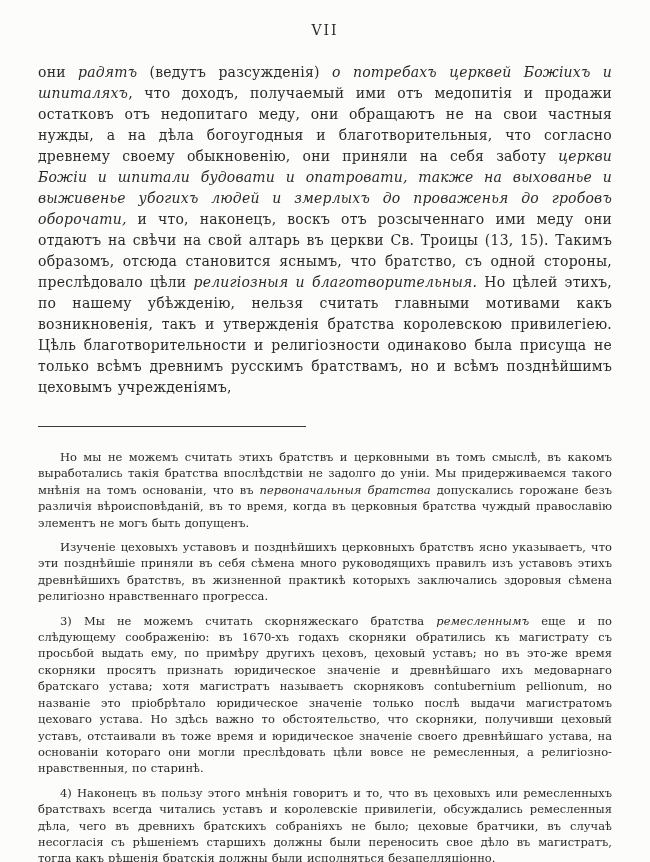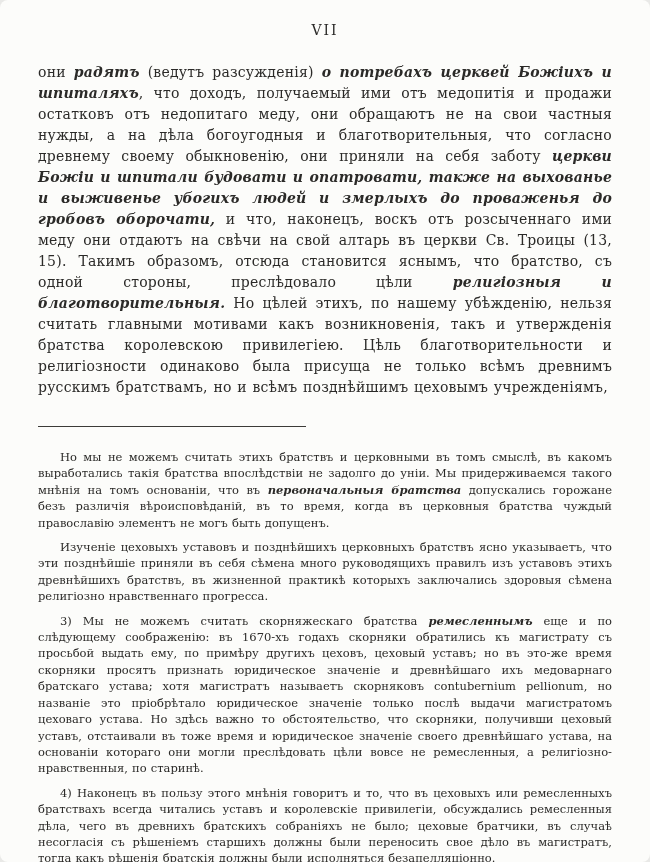--- a/index.html
+++ b/index.html
@@ -10,39 +10,37 @@
   .page {
     position: relative;
     width: 650px;
     height: 862px;
     margin: 0 auto;
     background: #fcfcfa;
     color: #2b2a28;
     font-family: "DejaVu Serif", serif;
     overflow: hidden;
     box-sizing: border-box;
-    border-radius: 8px;
   }
   .page-number {
     padding-top: 22px;
     text-align: center;
     font-size: 14px;
     letter-spacing: 2px;
   }
   .main-text {
     margin: 24px 38px 0 38px;
     font-size: 14px;
     line-height: 21px;
     text-align: justify;
     letter-spacing: 0.2px;
     word-spacing: 1px;
   }
   .it {
     font-style: italic;
-    font-weight: bold;
   }
   .fn-rule {
     margin: 28px 0 0 38px;
     width: 268px;
     border: 0;
     border-top: 1px solid #3c3b38;
   }
   .footnotes {
     margin: 22px 38px 0 38px;
     font-size: 11.5px;

